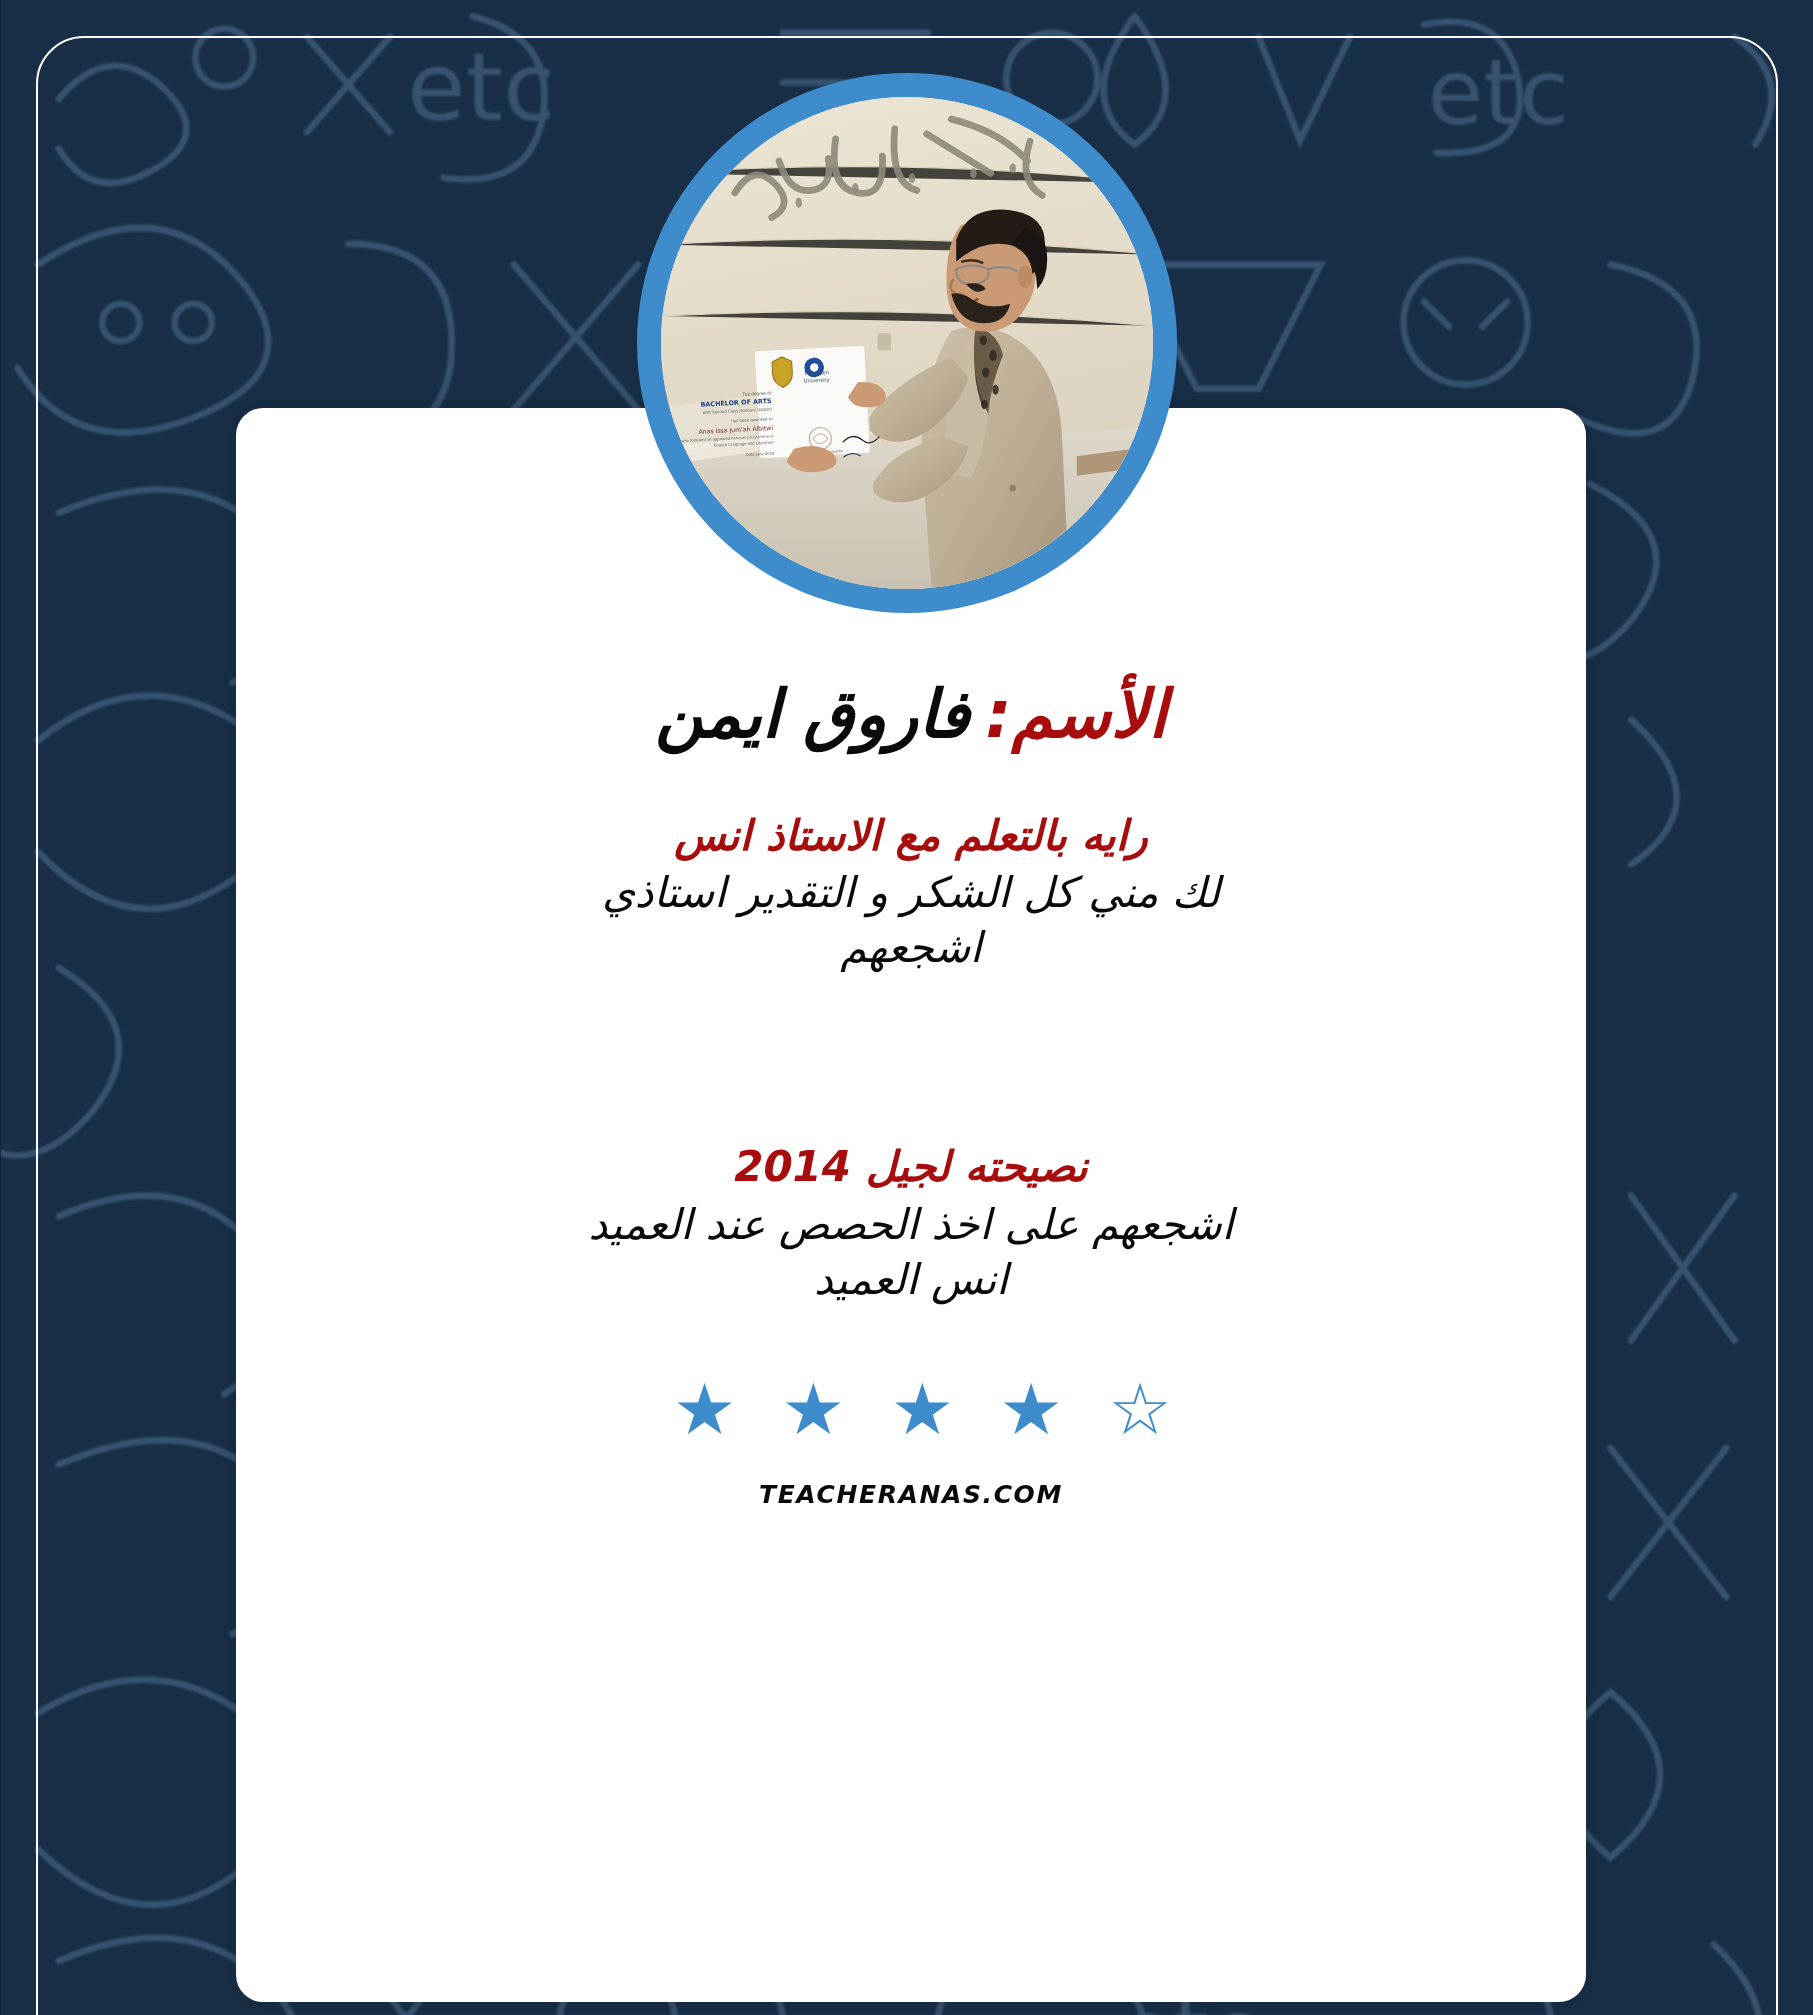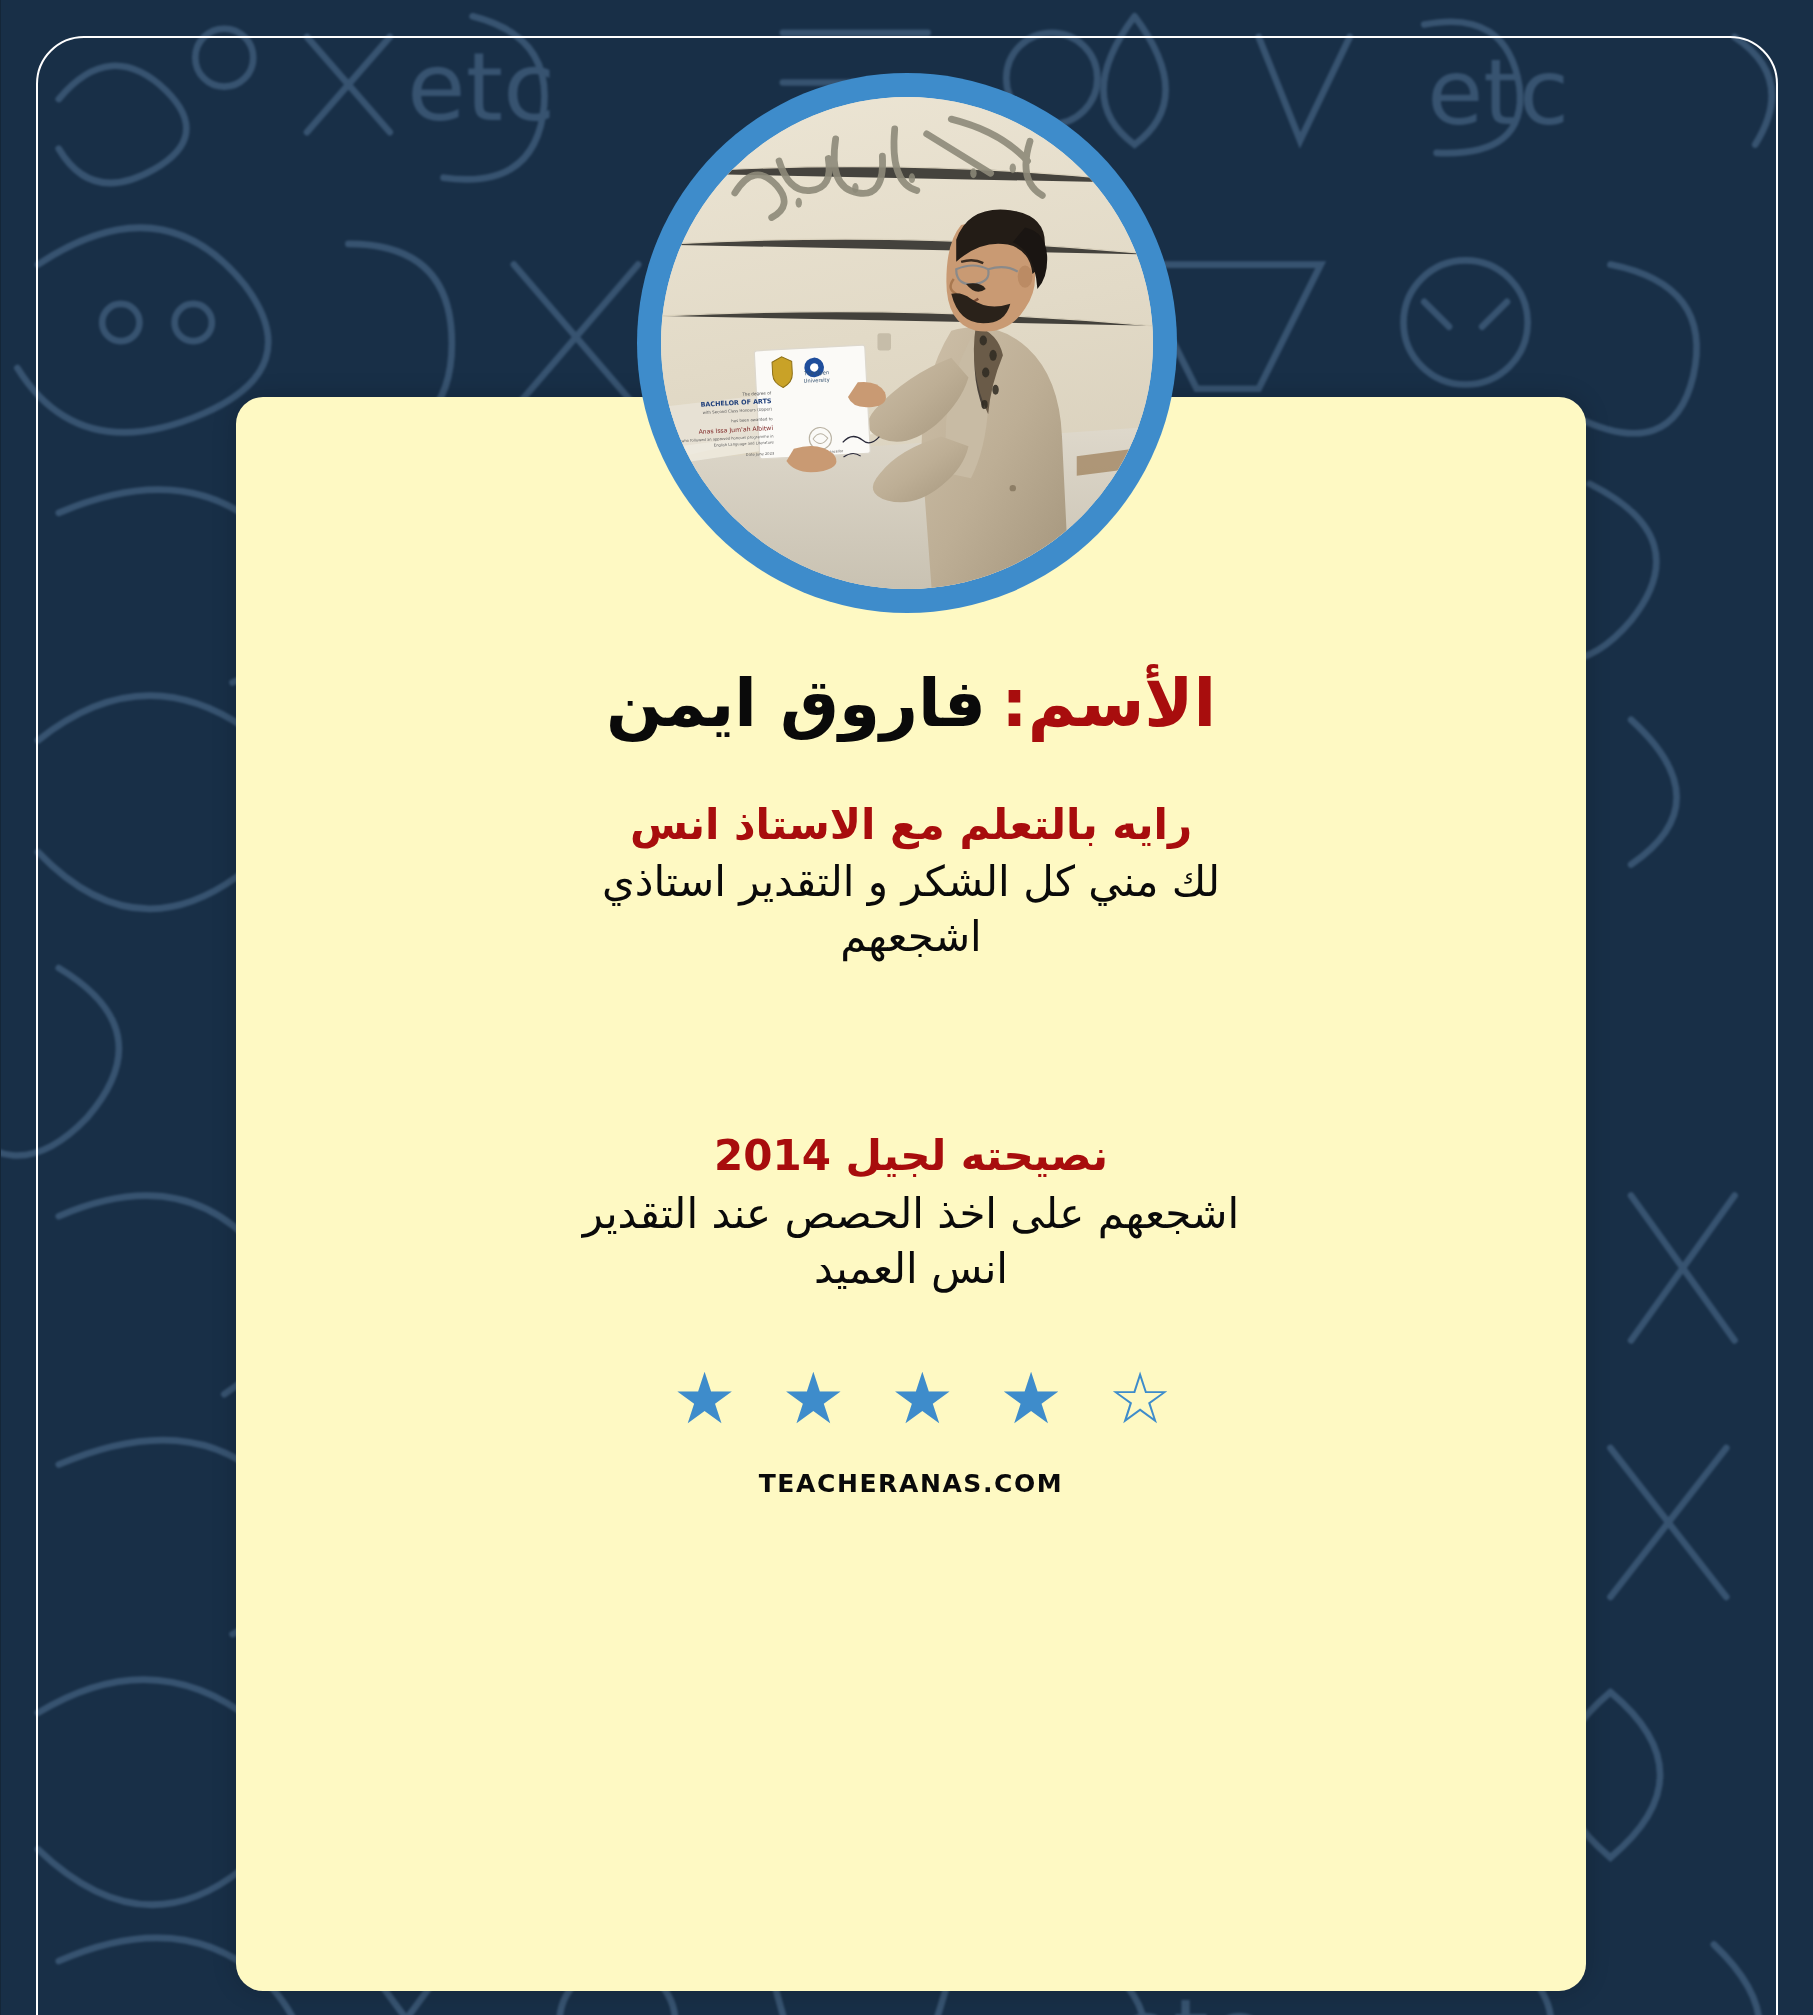--- a/index.html
+++ b/index.html
@@ -44,26 +44,27 @@
     bottom: 38px;
     border: 2.8px solid #ffffff;
     border-radius: 48px;
     pointer-events: none;
   }
 
   
   #card {
     position: absolute;
     left: 236px;
-    top: 397px;
+    top: 408px;
     width: 1350px;
     height: 1594px;
-    background: #fef9c3;
+    background: #ffffff;
     border-radius: 27px;
     box-shadow: 0 0 24px rgba(0,0,0,0.18);
+    font-style: italic;
   }
 
   
   #avatar-wrap {
     position: absolute;
     left: 637px;
     top: 73px;
     width: 540px;
     height: 540px;
     border-radius: 50%;
@@ -269,21 +270,21 @@
       <div class="section">
         <p class="section-heading">رايه بالتعلم مع الاستاذ انس</p>
         <p class="section-body">لك مني كل الشكر و التقدير استاذي</p>
         <p class="section-body">اشجعهم</p>
       </div>
 
       <div class="spacer-big"></div>
 
       <div class="section">
         <p class="section-heading">نصيحته لجيل 2014</p>
-        <p class="section-body">اشجعهم على اخذ الحصص عند التقدير</p>
+        <p class="section-body">اشجعهم على اخذ الحصص عند العميد</p>
         <p class="section-body">انس العميد</p>
       </div>
 
       <div id="stars" style="color: rgb(62, 140, 203);"><span class="star">★</span><span class="star">★</span><span class="star">★</span><span class="star">★</span><span class="star">☆</span></div>
 
       <div id="footer">TEACHERANAS.COM</div>
     </div>
   </div>
 
   <div id="avatar-wrap">

